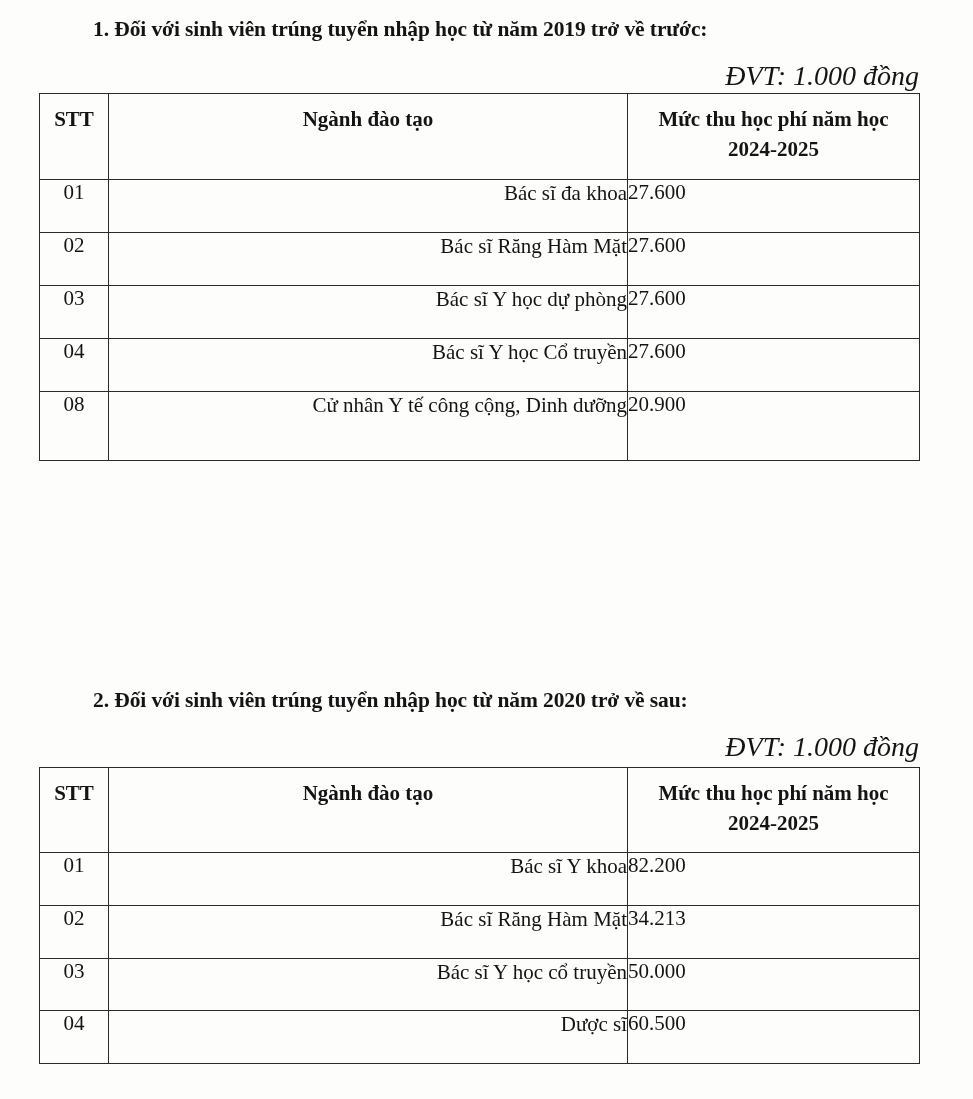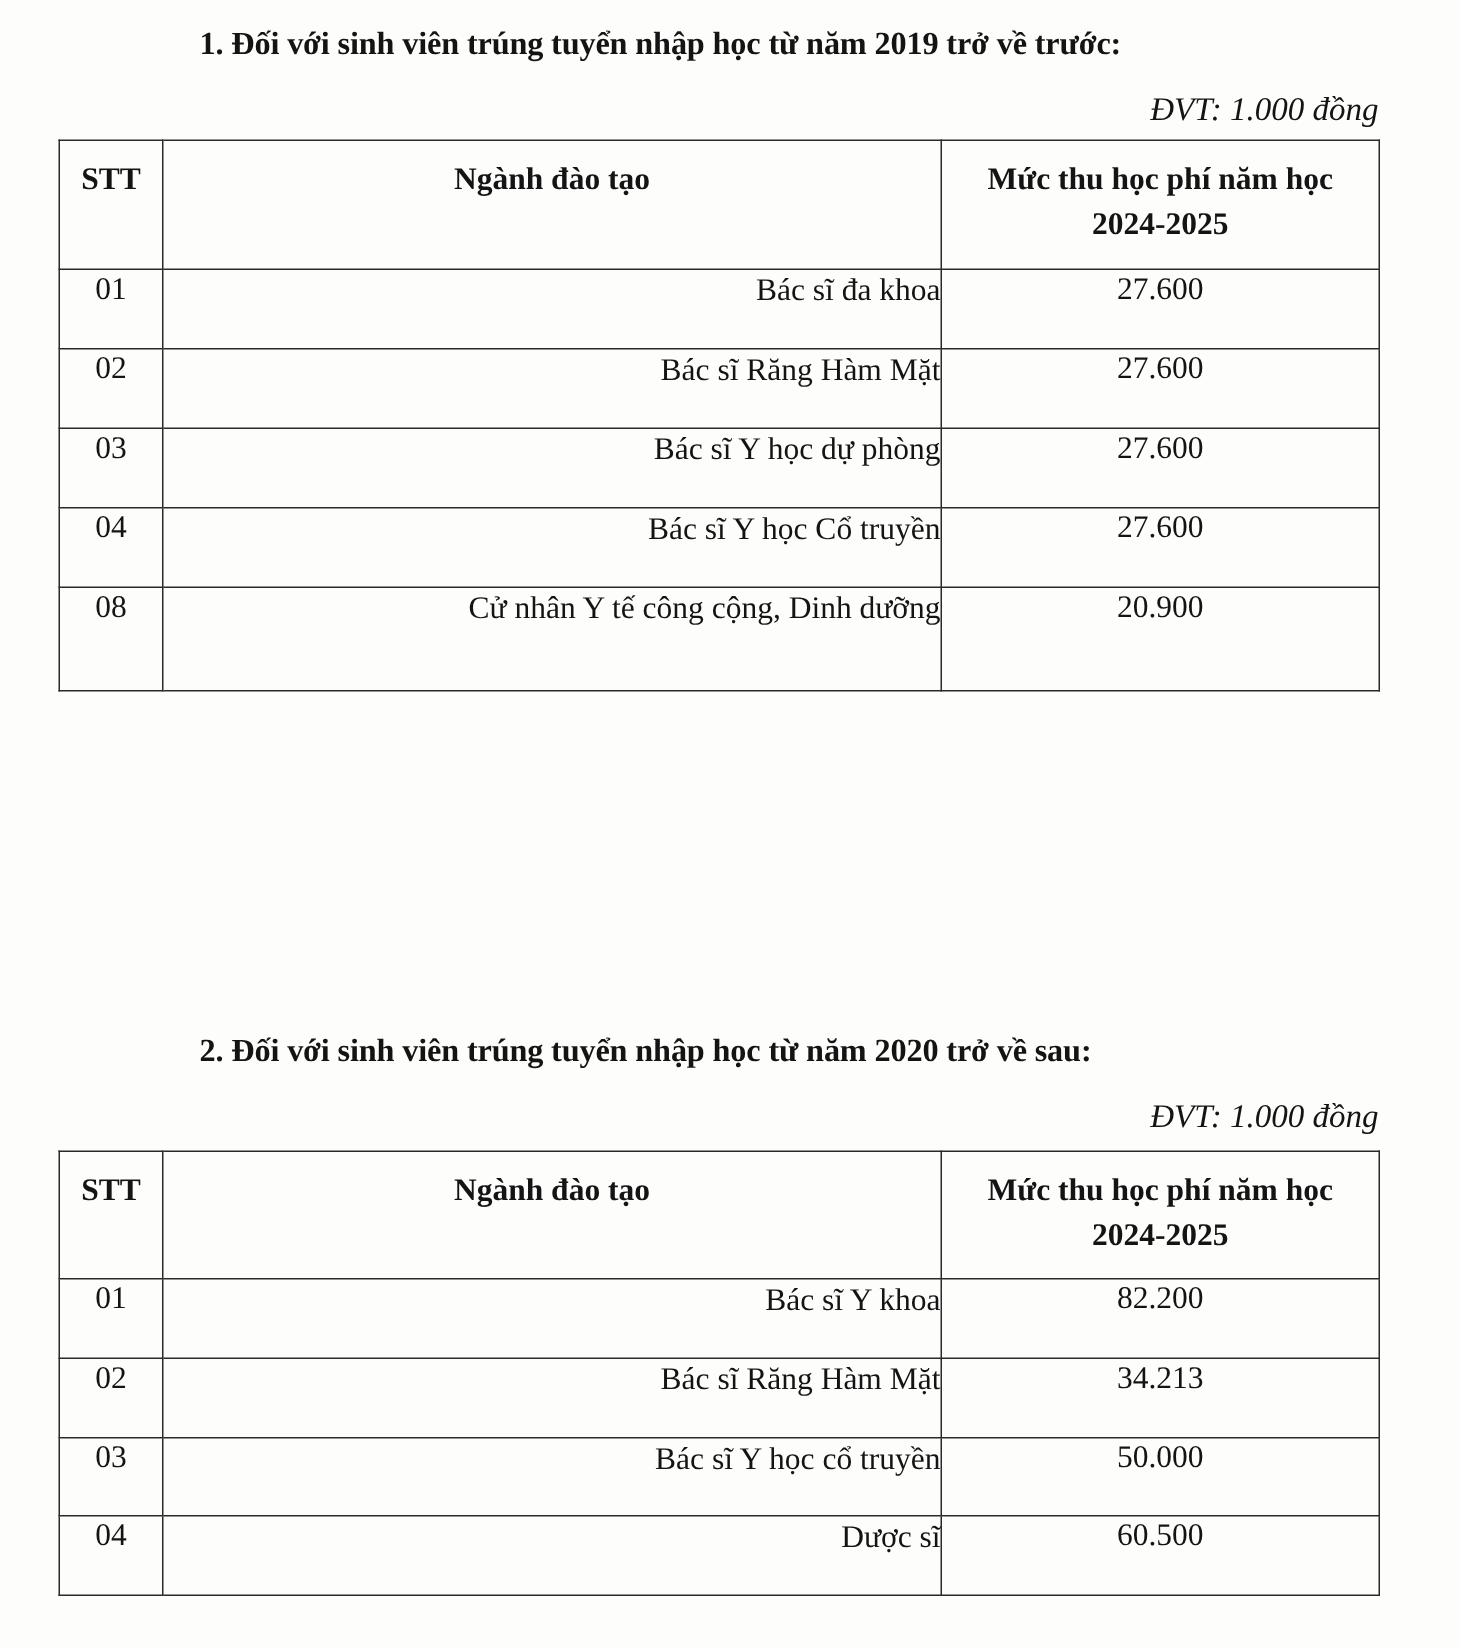--- a/index.html
+++ b/index.html
@@ -7,44 +7,43 @@
     width: 973px; height: 1099px; overflow: hidden;
     background: #fdfdfc;
     font-family: "Liberation Serif", "DejaVu Serif", serif;
     color: #141414;
     position: relative;
   }
   .heading {
     position: absolute; left: 93px;
     font-weight: bold; font-size: 21.5px; letter-spacing: -0.1px;
     white-space: nowrap;
-    margin-left: 40px;
   }
   .unit {
     position: absolute; right: 54px;
-    font-style: italic; font-size: 22px; white-space: nowrap; margin-left: 29px;
+    font-style: italic; font-size: 28px; white-space: nowrap; margin-left: 29px;
   }
   table.fee {
     position: absolute; left: 39px; width: 880px;
     border-collapse: collapse; table-layout: fixed;
     font-size: 21px;
     border-radius: 15px;
   }
   table.fee td, table.fee th {
     border: 1.5px solid #2a2a2a;
     vertical-align: top;
     padding: 0;
   }
   table.fee th { font-weight: bold; text-align: center; line-height: 30px; padding-top: 10px; }
   table.fee col.c1 { width: 69px; }
   table.fee col.c2 { width: 519px; }
   table.fee col.c3 { width: 292px; }
   td.stt { text-align: center; padding-top: 12px; }
   td.major { text-align: right; padding: 12px 10px 0 11px; line-height: 27px; }
-  td.fee-val { text-align: center; padding-top: 14px; }
+  td.fee-val { text-align: left; padding-top: 14px; }
 </style>
 </head>
 <body>
 
 <div class="heading" style="top:17px;">1. Đối với sinh viên trúng tuyển nhập học từ năm 2019 trở về trước:</div>
 <div class="unit" style="top:60px;">ĐVT: 1.000 đồng</div>
 
 <table class="fee" style="top:93px;">
   <colgroup>
       <col class="c1">

